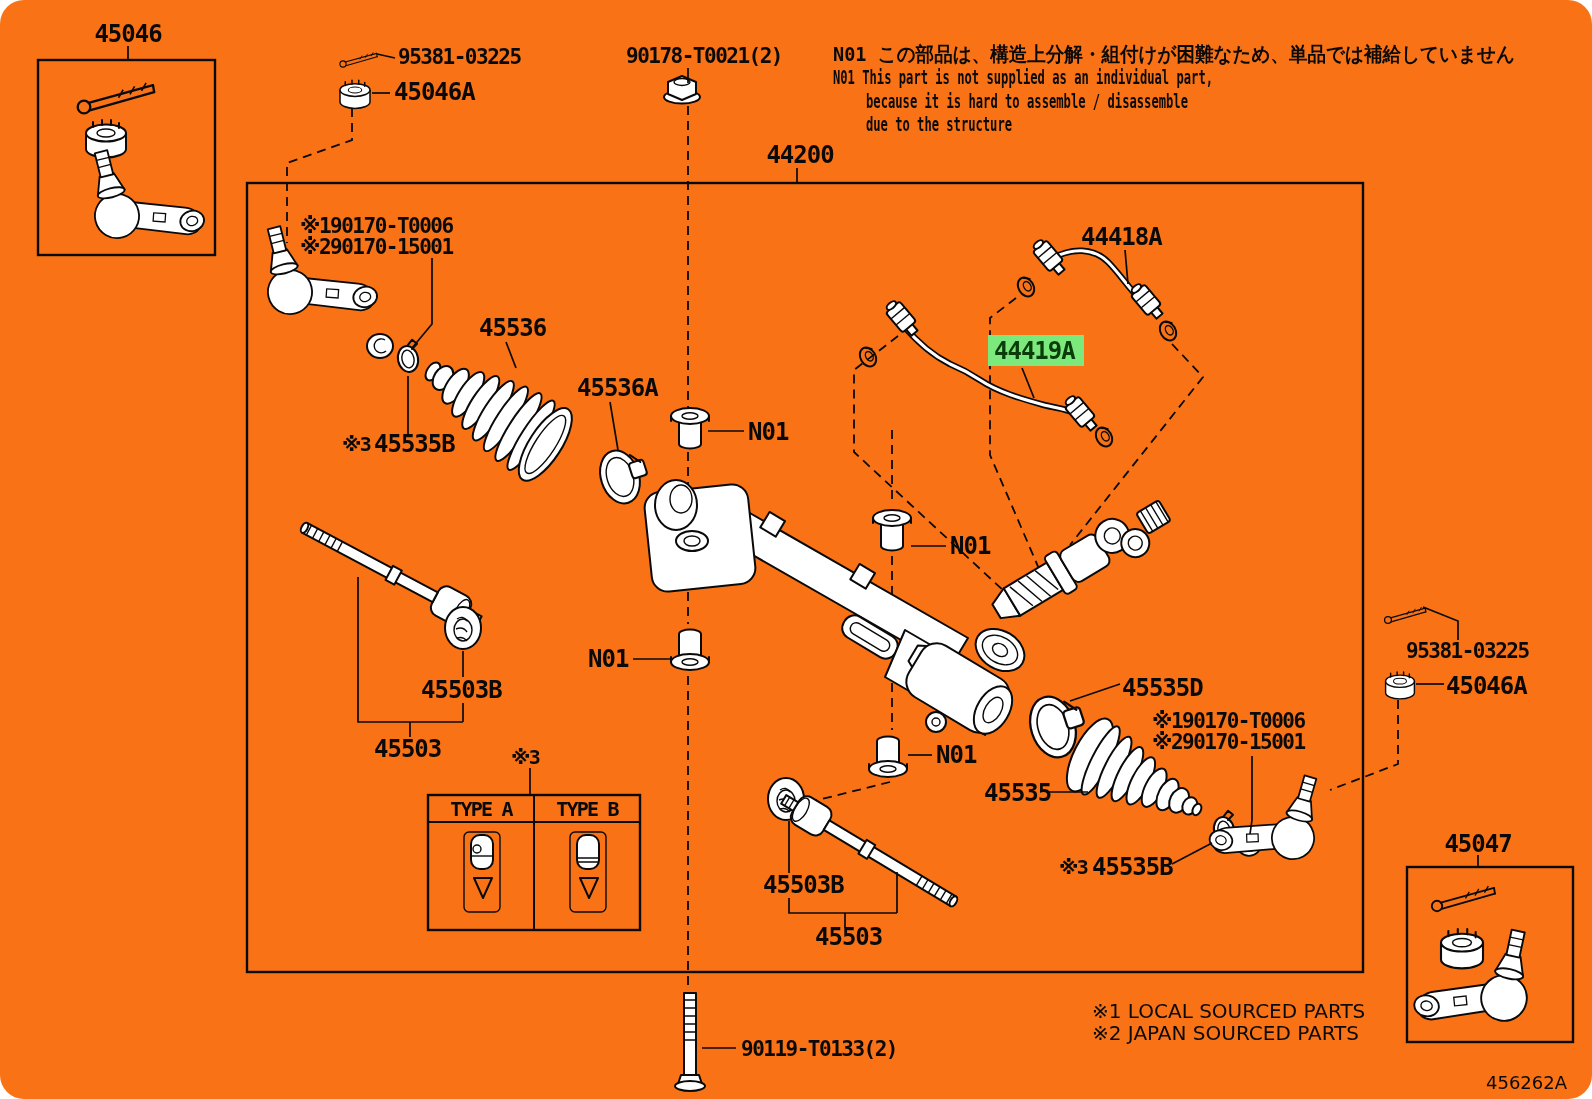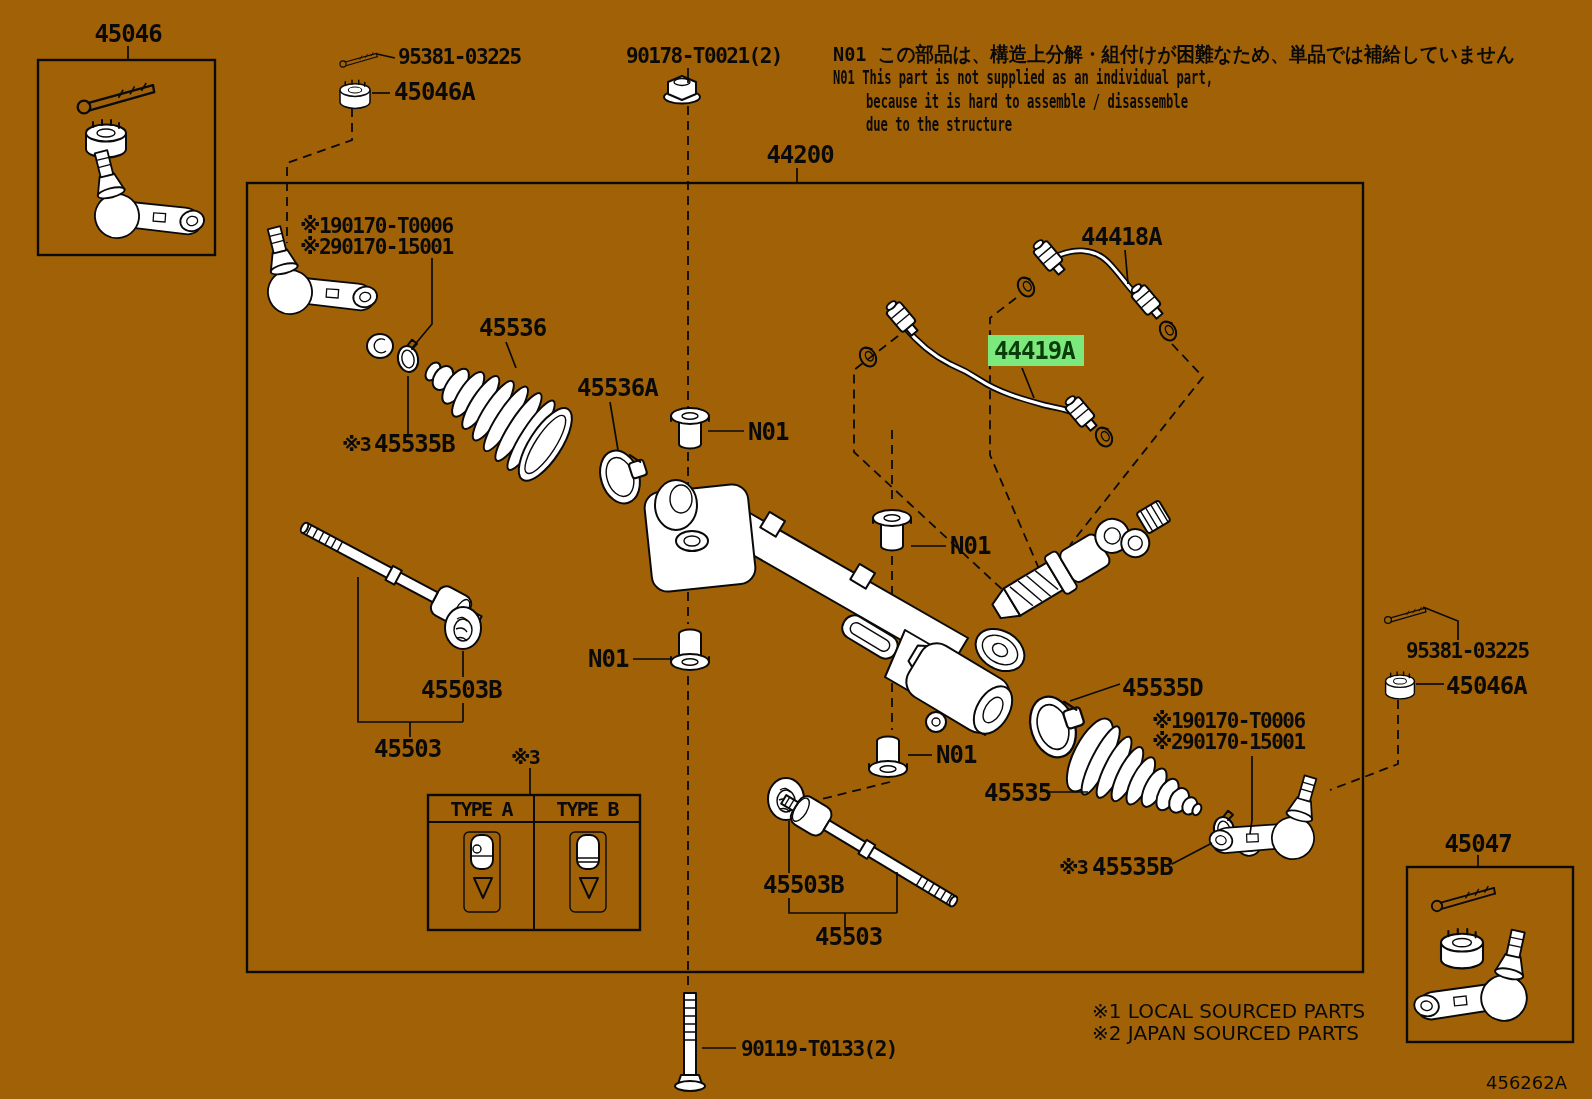--- a/index.html
+++ b/index.html
@@ -1,16 +1,16 @@
 <!DOCTYPE html>
 <html><head>
 <meta charset="utf-8">
 <style>
   html,body{margin:0;padding:0;background:#fff;}
-  .stage{position:relative;width:1592px;height:1099px;background:#a16207;overflow:hidden;}
+  .stage{position:relative;width:1592px;height:1099px;background:#f97316;overflow:hidden;border-radius:24px;}
   svg{display:block;}
   
   .ln{stroke:#0a0a0a;stroke-width:2;fill:none;stroke-linecap:round;stroke-linejoin:round;}
   .fw{stroke:#0a0a0a;stroke-width:2;fill:#ffffff;stroke-linejoin:round;}
   .thin{stroke:#0a0a0a;stroke-width:1.4;fill:none;}
   .box{stroke:#0a0a0a;stroke-width:2.4;fill:none;}
   .dash{stroke:#0a0a0a;stroke-width:1.8;fill:none;stroke-dasharray:9 6;}
   .ldr{stroke:#0a0a0a;stroke-width:1.7;fill:none;}
   .tube-o{stroke:#0a0a0a;stroke-width:6.5;fill:none;stroke-linecap:round;}
   .tube-i{stroke:#ffffff;stroke-width:3;fill:none;stroke-linecap:round;}

